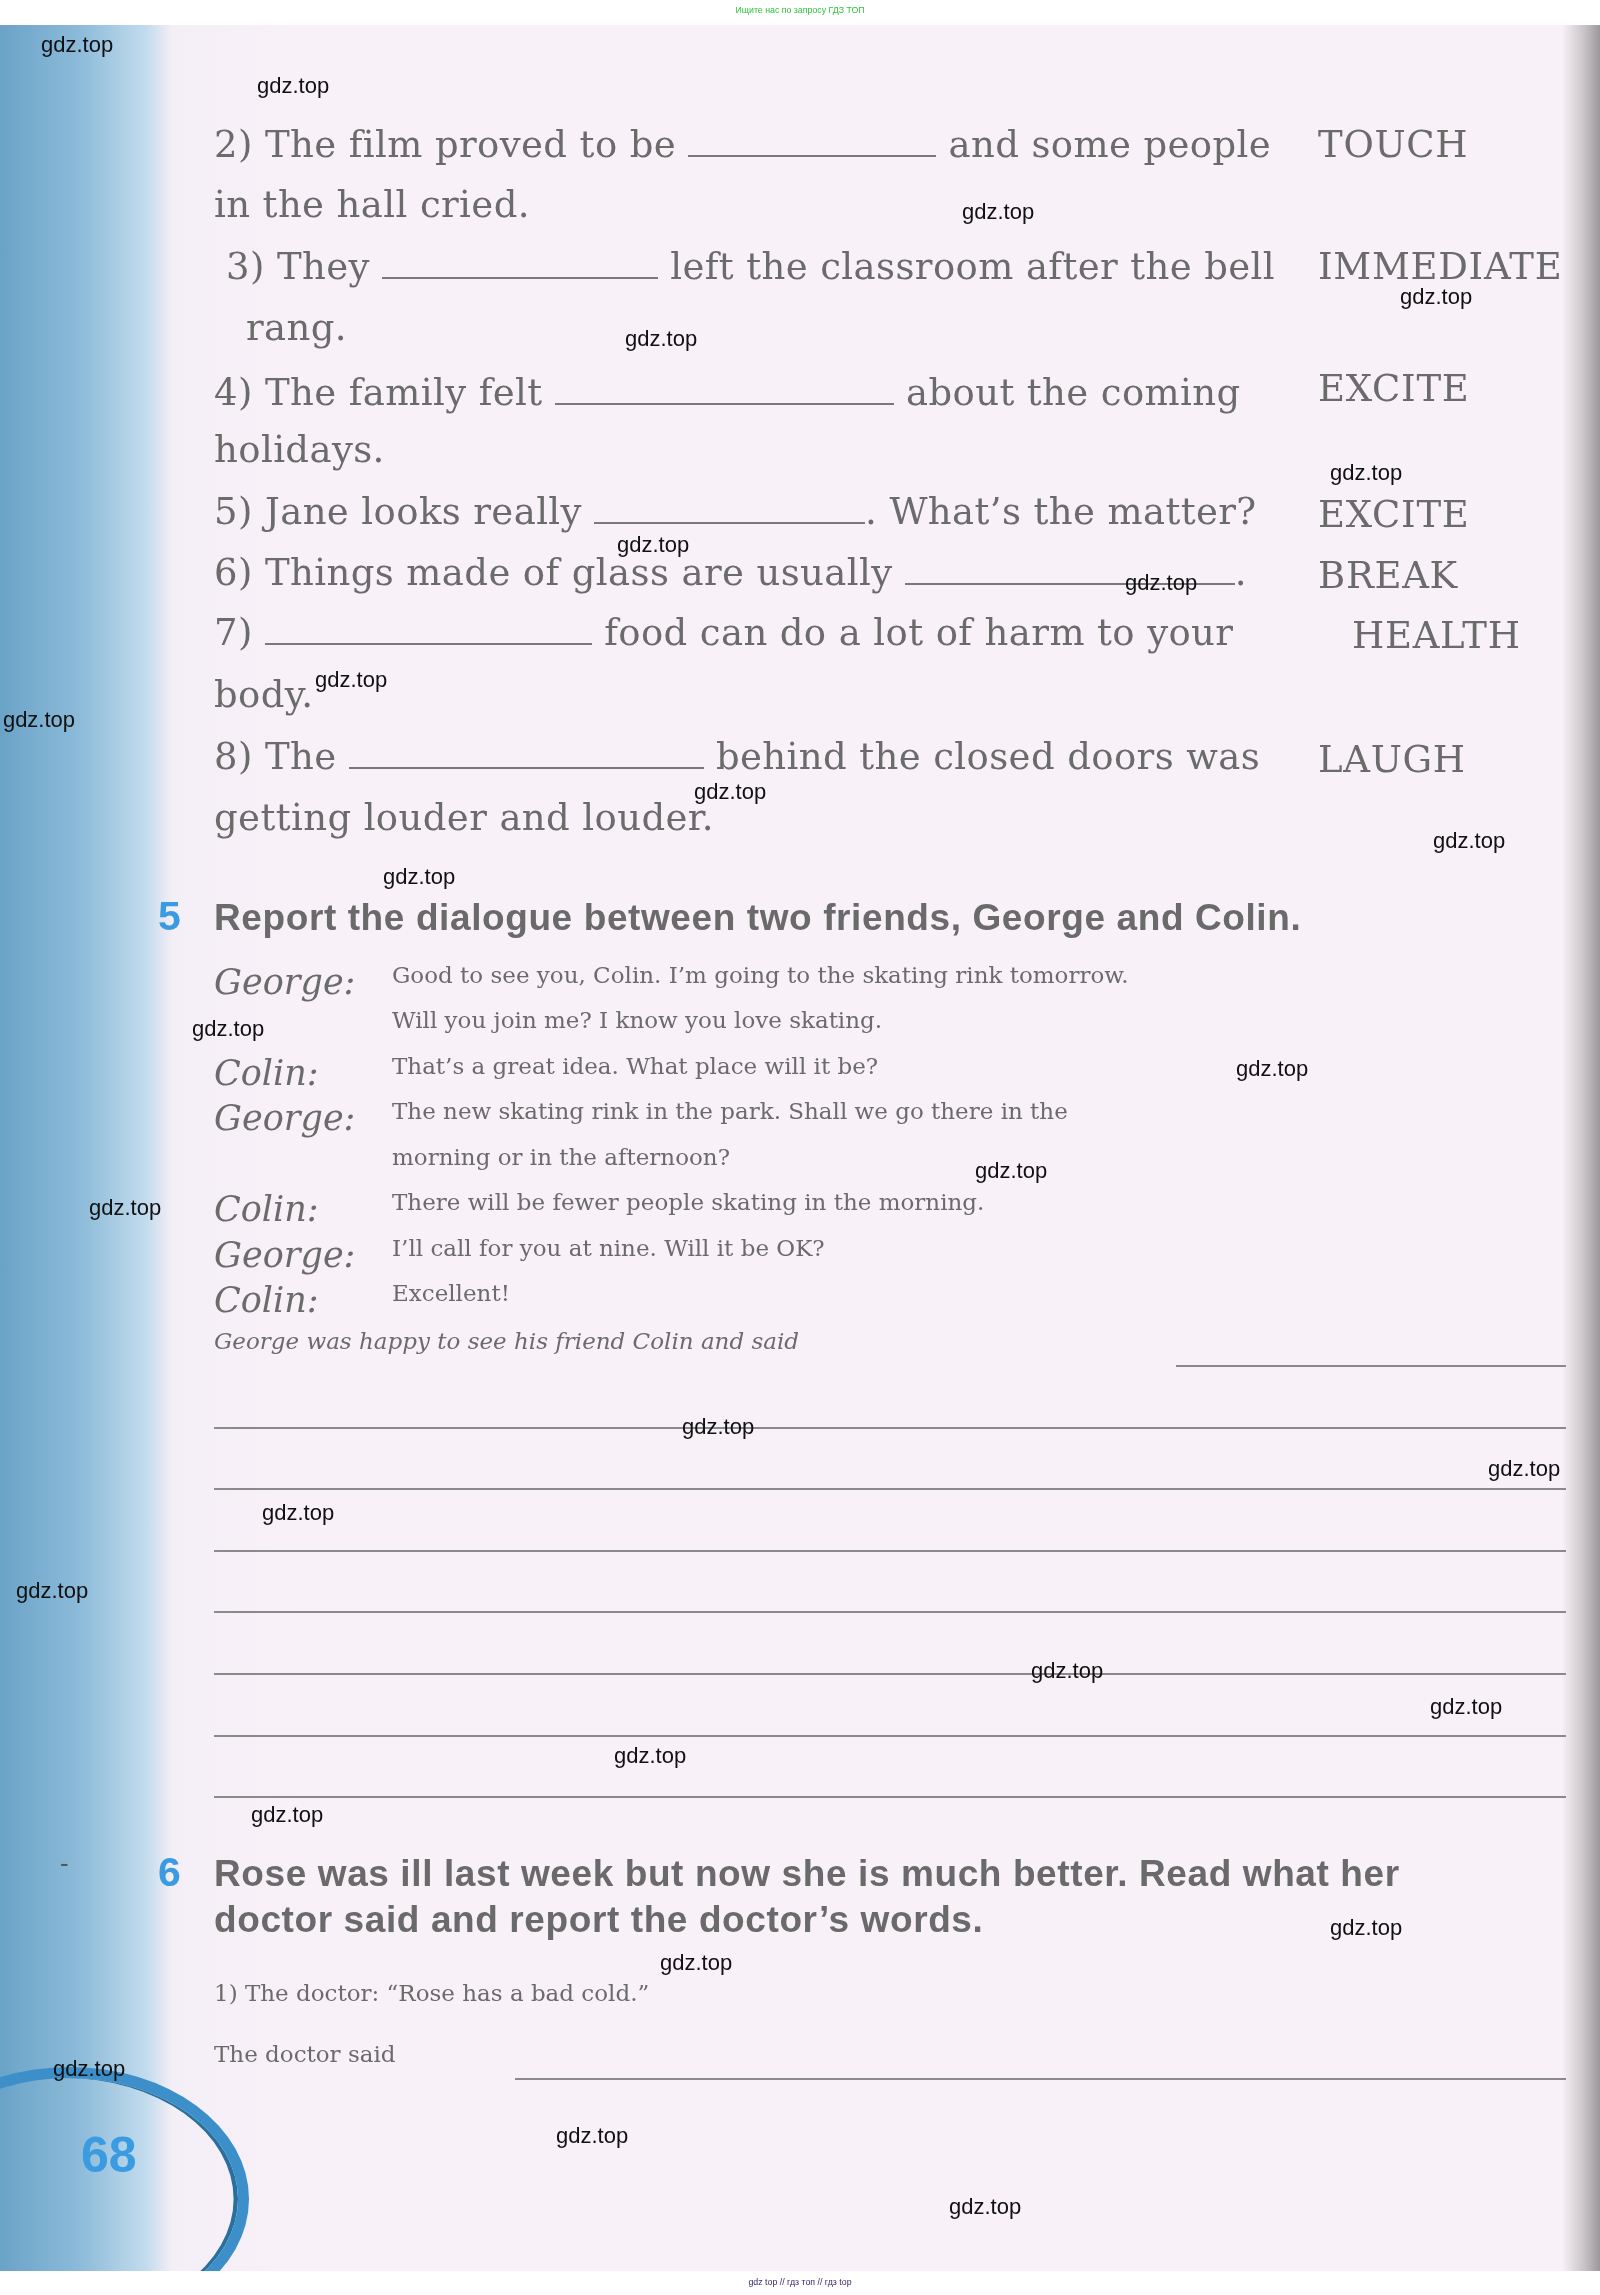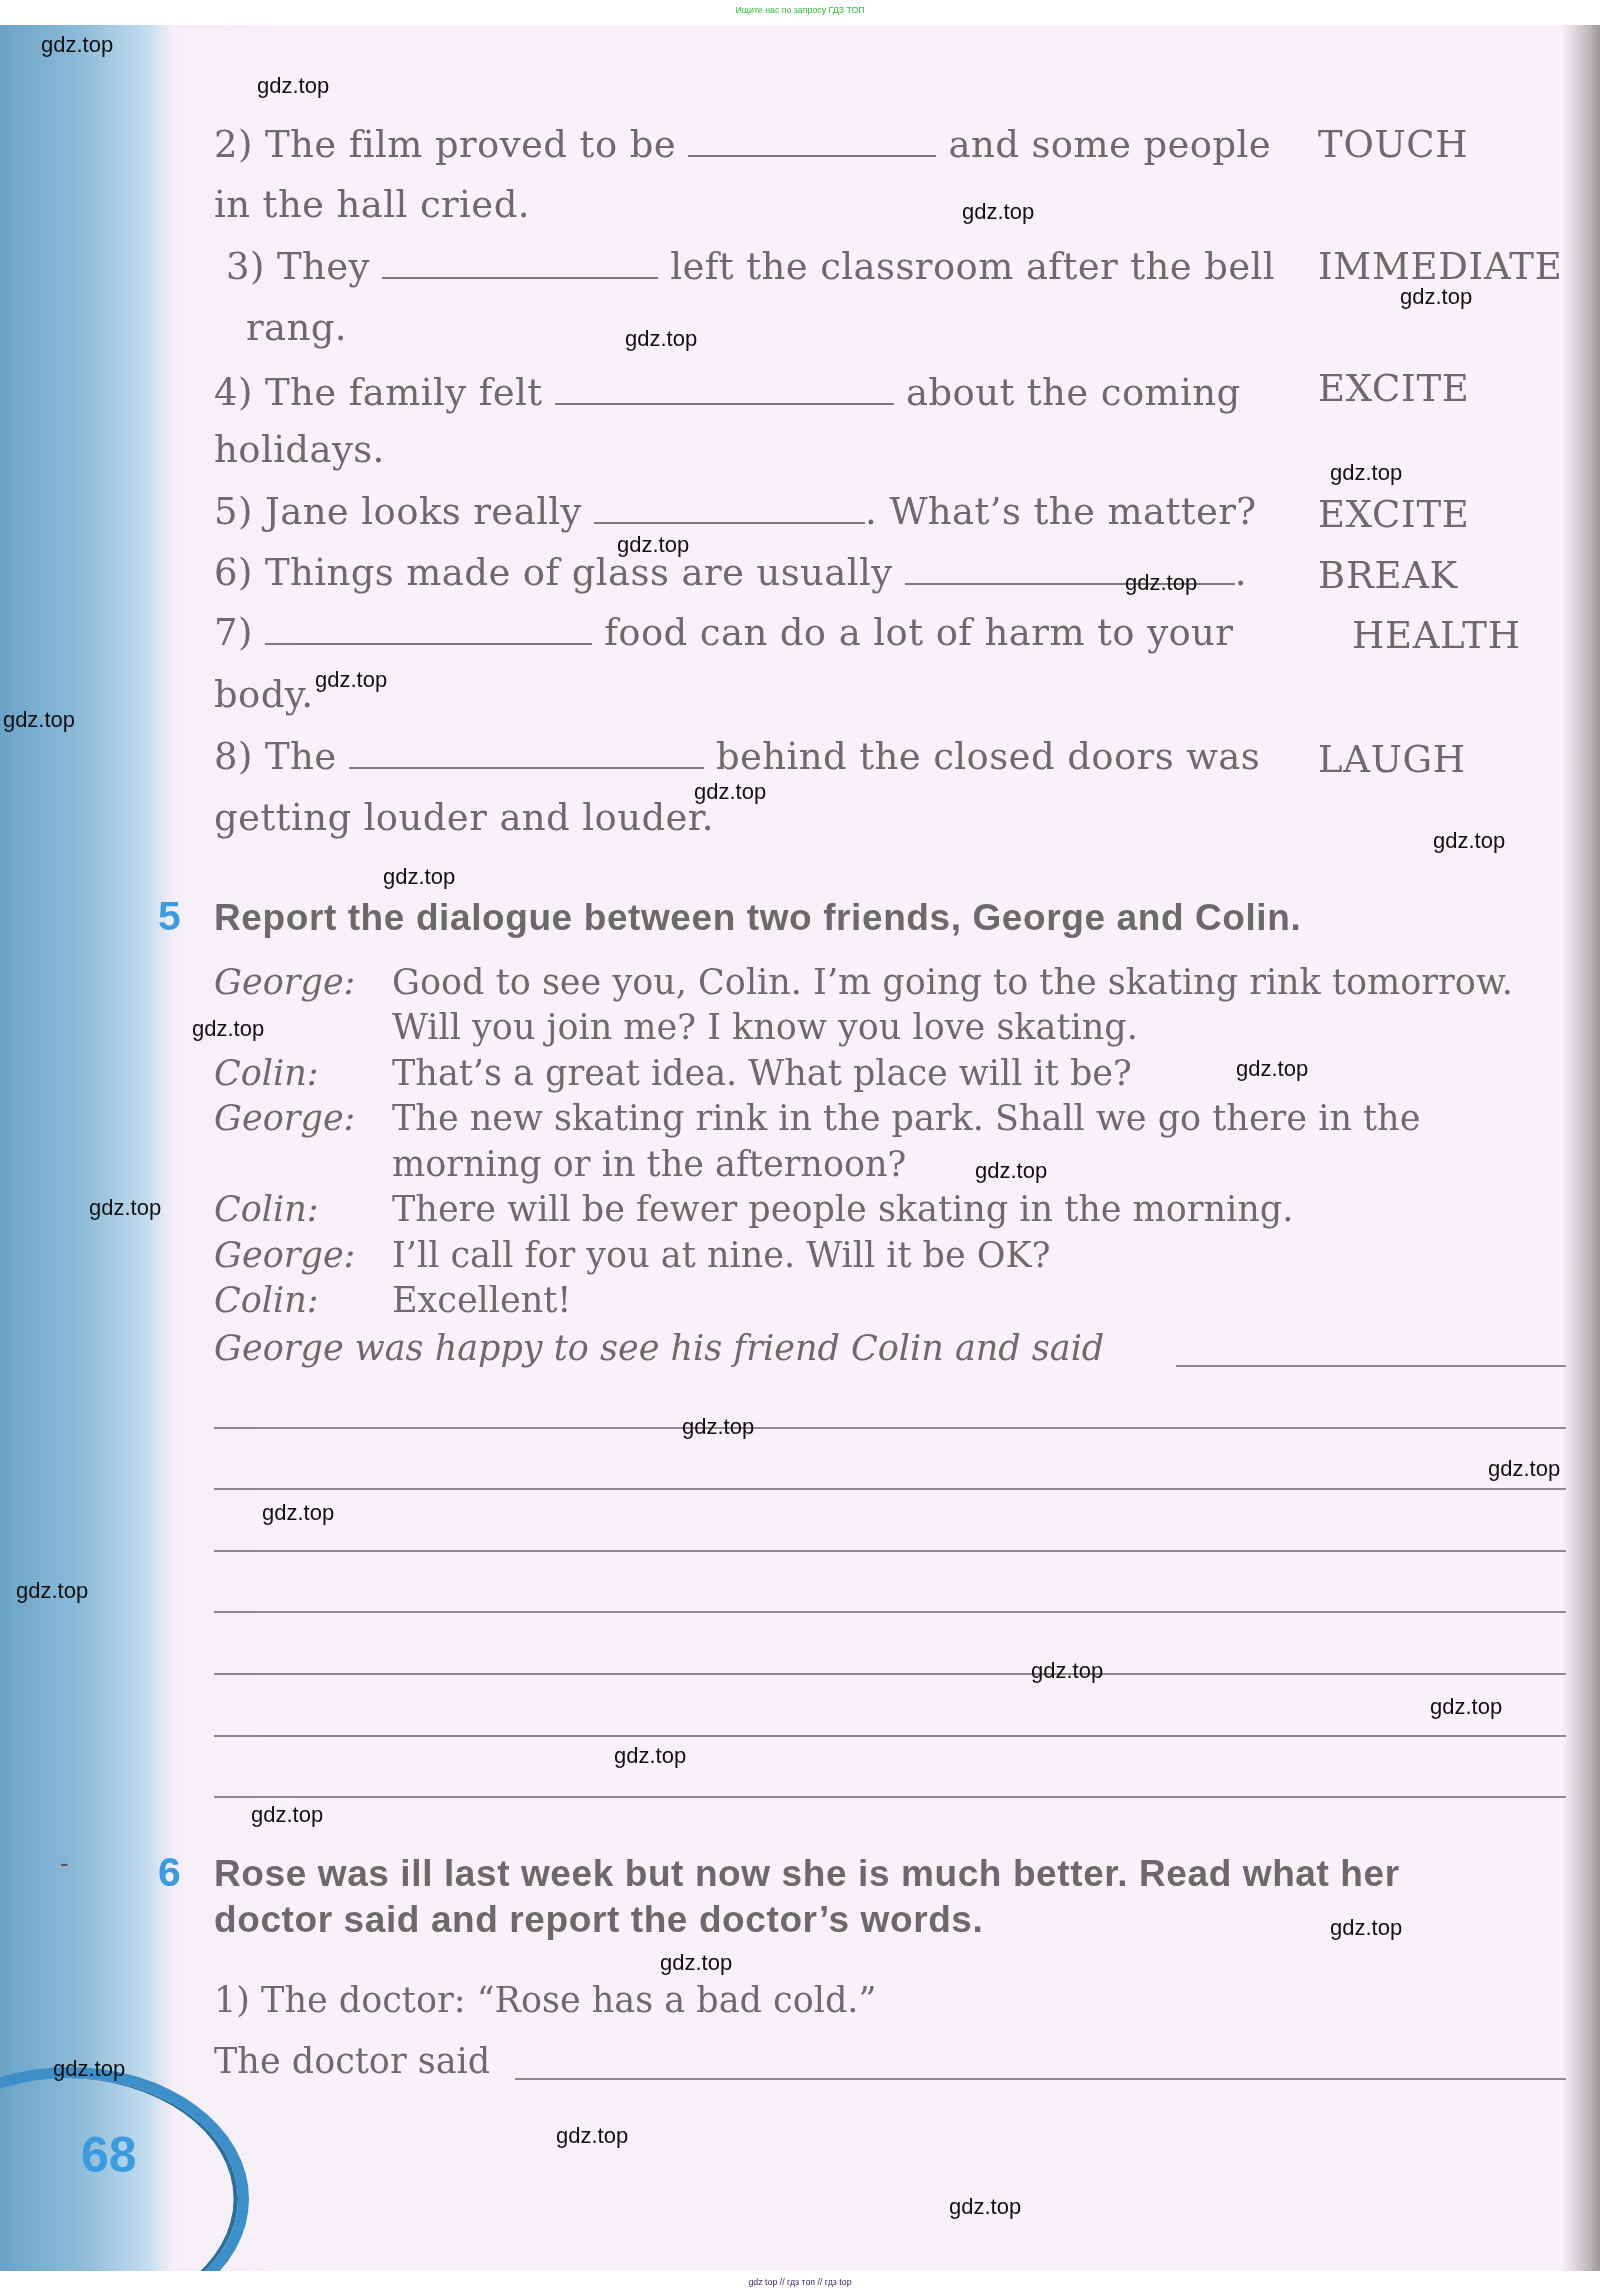--- a/index.html
+++ b/index.html
@@ -42,25 +42,25 @@
   }
   .ex-title {
     position: absolute; color: #6a6a6a; font-family: "Liberation Sans", sans-serif;
     font-weight: bold; font-size: 37px; white-space: nowrap; letter-spacing: 0.6px;
   }
   .speaker {
     position: absolute; color: #6b6b6b; font-style: italic; font-size: 35px;
     font-family: "DejaVu Serif", serif; white-space: nowrap;
   }
   .line {
-    position: absolute; color: #6b6b6b; font-size: 35px; white-space: nowrap;
+    position: absolute; color: #6b6b6b; font-size: 23px; white-space: nowrap;
     font-family: "DejaVu Serif", serif;
   }
   .italic-line {
-    position: absolute; color: #6b6b6b; font-style: italic; font-size: 35px;
+    position: absolute; color: #6b6b6b; font-style: italic; font-size: 23px;
     font-family: "DejaVu Serif", serif; white-space: nowrap;
   }
   .rule {
     position: absolute; left: 214px; width: 1352px; height: 0;
     border-top: 2.2px solid #8a8a8a;
   }
   .wm {
     position: absolute; font-family: "Liberation Sans", sans-serif; font-size: 22px;
     color: #111111; white-space: nowrap;
   }

